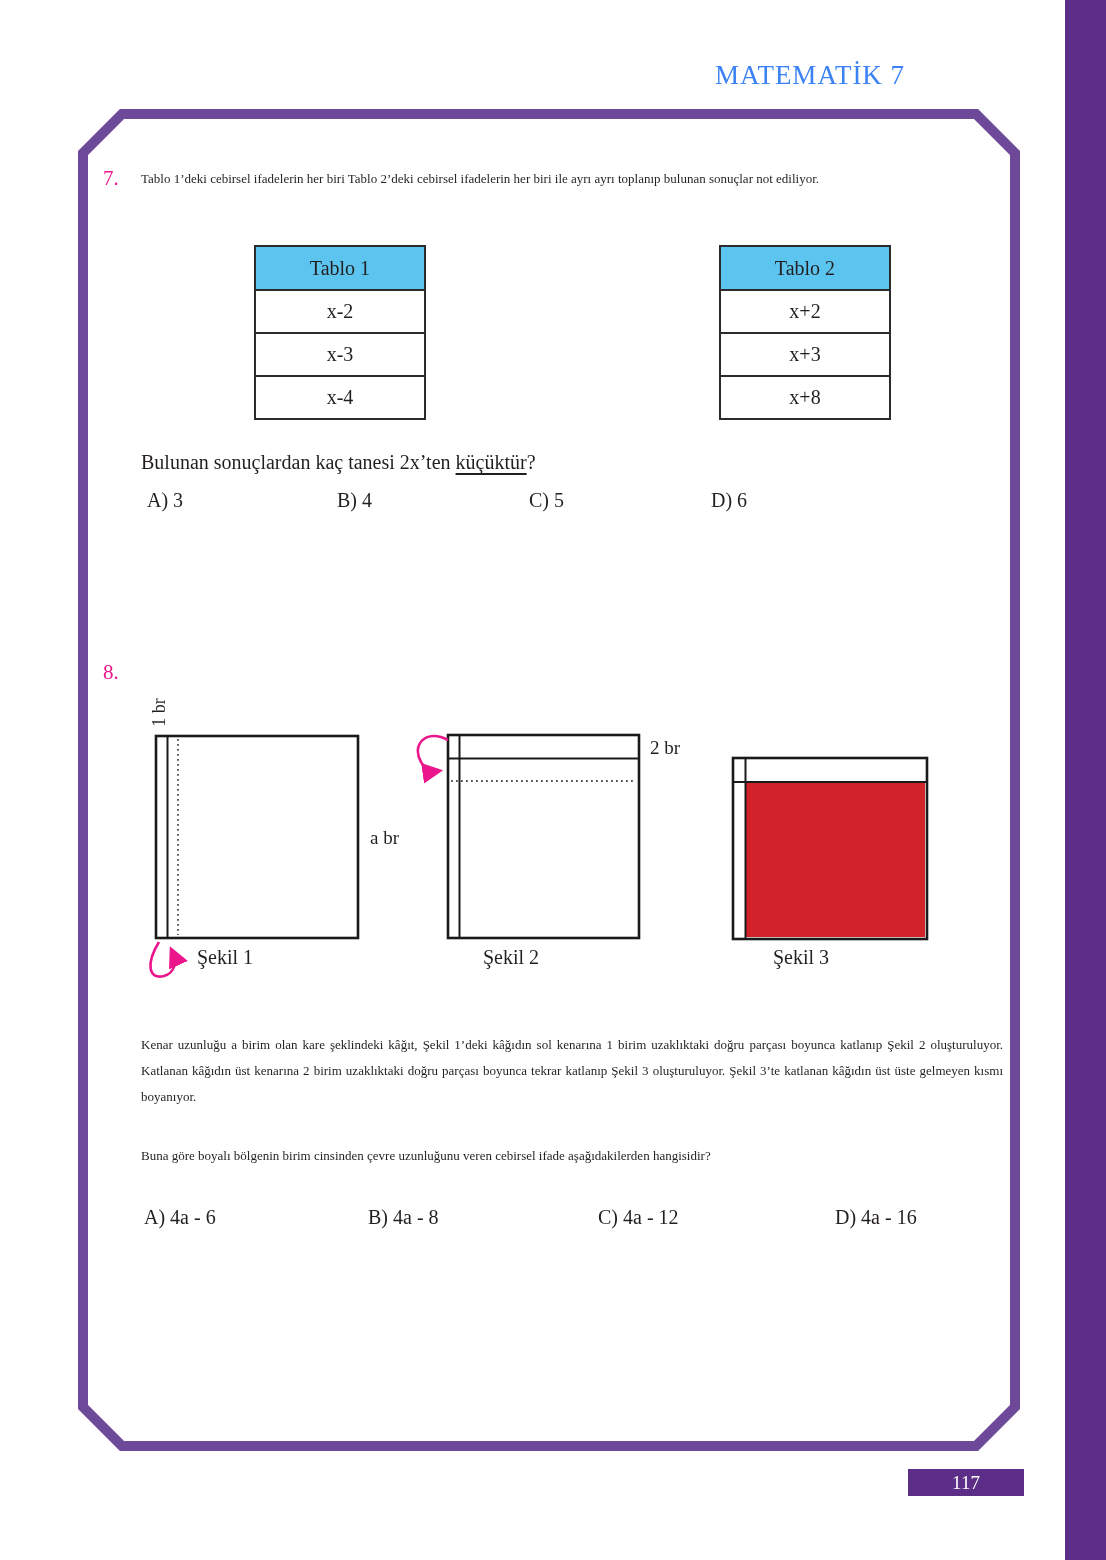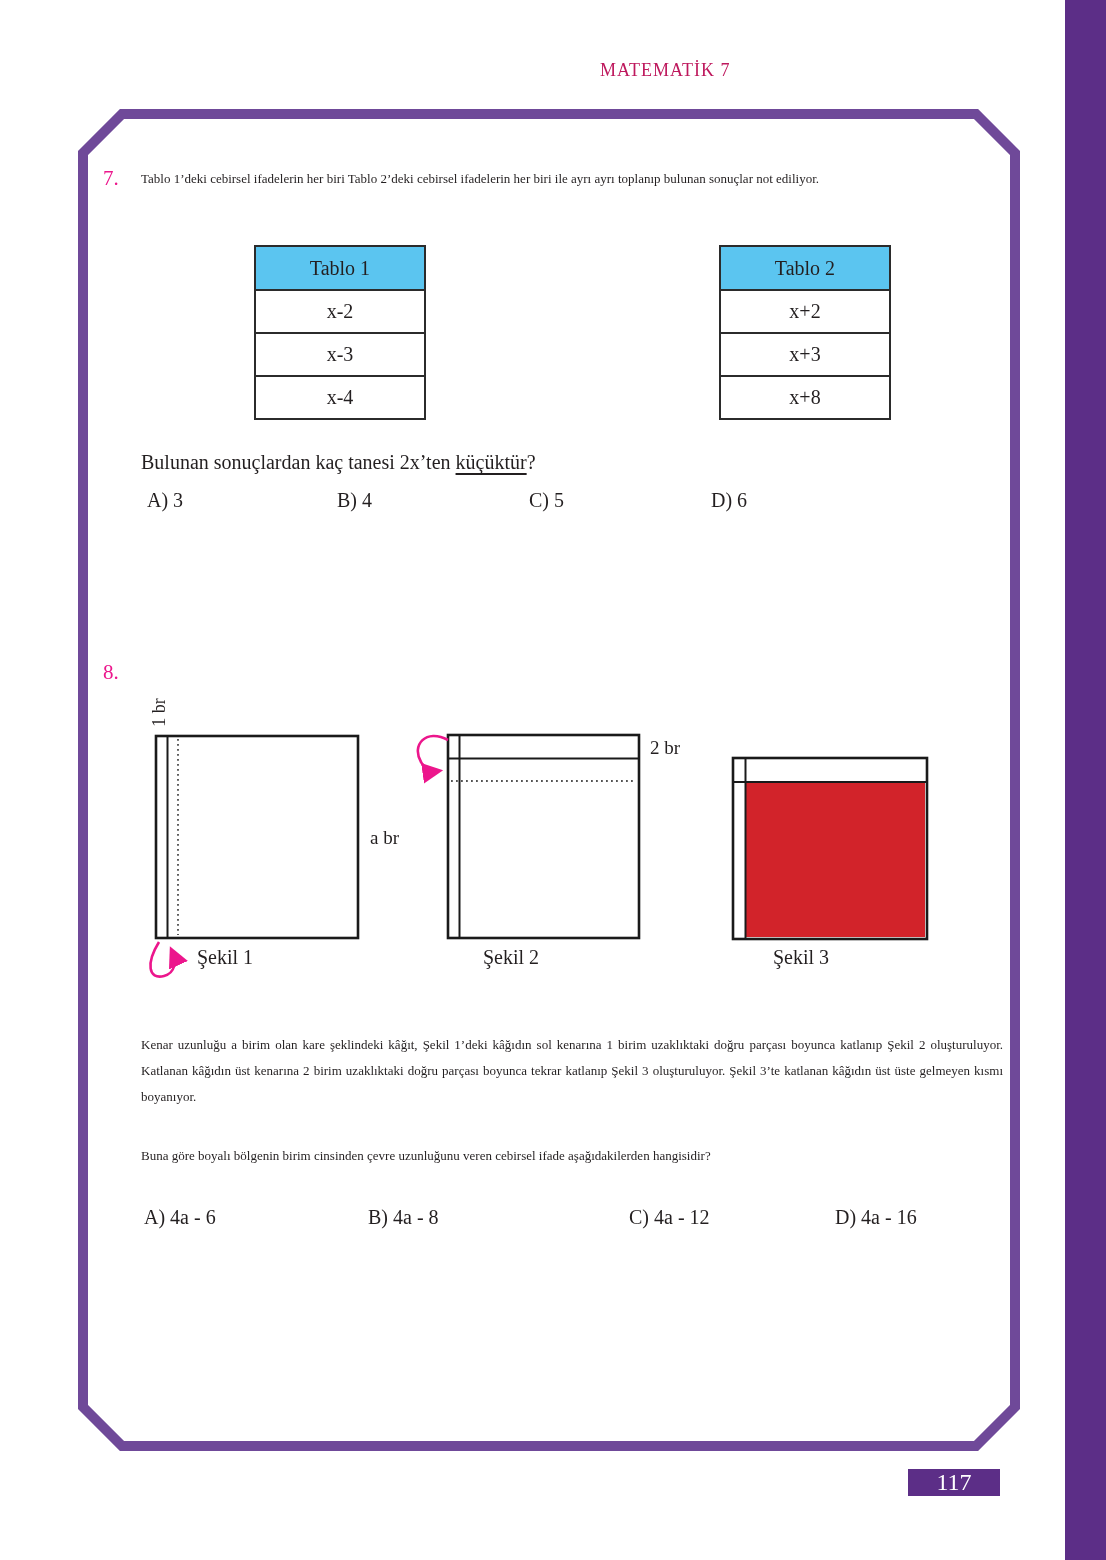--- a/index.html
+++ b/index.html
@@ -8,22 +8,22 @@
     font-family:"Liberation Serif","DejaVu Serif",serif;color:#231f20;
     overflow:hidden;
   }
   .abs{position:absolute;}
 
   
   .right-bar{left:1065px;top:0;width:41px;height:1560px;background:#5c2e87;}
 
   
   .page-header-title{
-    top:60px;left:600px;width:420px;text-align:left;
-    font-size:18px;letter-spacing:1px;color:#be185d;
+    top:60px;left:600px;width:420px;text-align:center;
+    font-size:27px;letter-spacing:1px;color:#3b82f6;
   }
 
   
   svg.layer{position:absolute;left:0;top:0;width:1106px;height:1560px;pointer-events:none;}
 
   
   .q-num{color:#ec168c;font-size:21px;}
 
   
   .stem{font-size:13px;line-height:29px;text-align:justify;}
@@ -40,22 +40,22 @@
   .underlined{text-decoration:underline;text-underline-offset:4px;text-decoration-thickness:1.5px;}
 
   .option{font-size:20px;white-space:nowrap;}
 
   
   .fig-label{font-size:19px;white-space:nowrap;}
   .fig-label-rot{font-size:18px;white-space:nowrap;transform:rotate(-90deg);transform-origin:center;}
   .fig-caption{width:120px;font-size:20px;}
 
   
-  .page-num-box{left:908px;top:1469px;width:92px;height:27px;background:#5c2e87;
-    color:#fff;display:flex;align-items:center;justify-content:center;font-size:24px;}
+  .page-num-box{left:908px;top:1469px;width:116px;height:27px;background:#5c2e87;
+    color:#fff;display:flex;align-items:center;justify-content:center;font-size:19px;}
 </style>
 </head>
 <body>
 
 <div class="abs right-bar"></div>
 
 <div class="abs page-header-title">MATEMATİK 7</div>
 
 <svg class="layer" viewBox="0 0 1106 1560">
   <polygon points="122,114 976,114 1015,153 1015,1407 976,1446 122,1446 83,1407 83,153" fill="none" stroke="#6f4999" stroke-width="10"></polygon>
@@ -129,18 +129,18 @@
 
 <div class="abs fig-caption" style="left:197px;top:946px;">Şekil 1</div>
 <div class="abs fig-caption" style="left:483px;top:946px;">Şekil 2</div>
 <div class="abs fig-caption" style="left:773px;top:946px;">Şekil 3</div>
 
 <div class="abs stem" style="left:141px;top:1032px;width:862px;line-height:26px;">Kenar uzunluğu a birim olan kare şeklindeki kâğıt, Şekil 1’deki kâğıdın sol kenarına 1 birim uzaklıktaki doğru parçası boyunca katlanıp Şekil 2 oluşturuluyor. Katlanan kâğıdın üst kenarına 2 birim uzaklıktaki doğru parçası boyunca tekrar katlanıp Şekil 3 oluşturuluyor. Şekil 3’te katlanan kâğıdın üst üste gelmeyen kısmı boyanıyor.</div>
 <div class="abs stem" style="left:141px;top:1141px;width:862px;line-height:29px;">Buna göre boyalı bölgenin birim cinsinden çevre uzunluğunu veren cebirsel ifade aşağıdakilerden hangisidir?</div>
 
 <div class="abs option" style="left:144px;top:1206px;">A) 4a - 6</div>
 <div class="abs option" style="left:368px;top:1206px;">B) 4a - 8</div>
-<div class="abs option" style="left:598px;top:1206px;margin-left:31px;">C) 4a - 12</div>
+<div class="abs option" style="left:598px;top:1206px;">C) 4a - 12</div>
 <div class="abs option" style="left:835px;top:1206px;">D) 4a - 16</div>
 
 <div class="abs page-num-box">
   <span>117</span>
 </div>
 
 </body></html>

